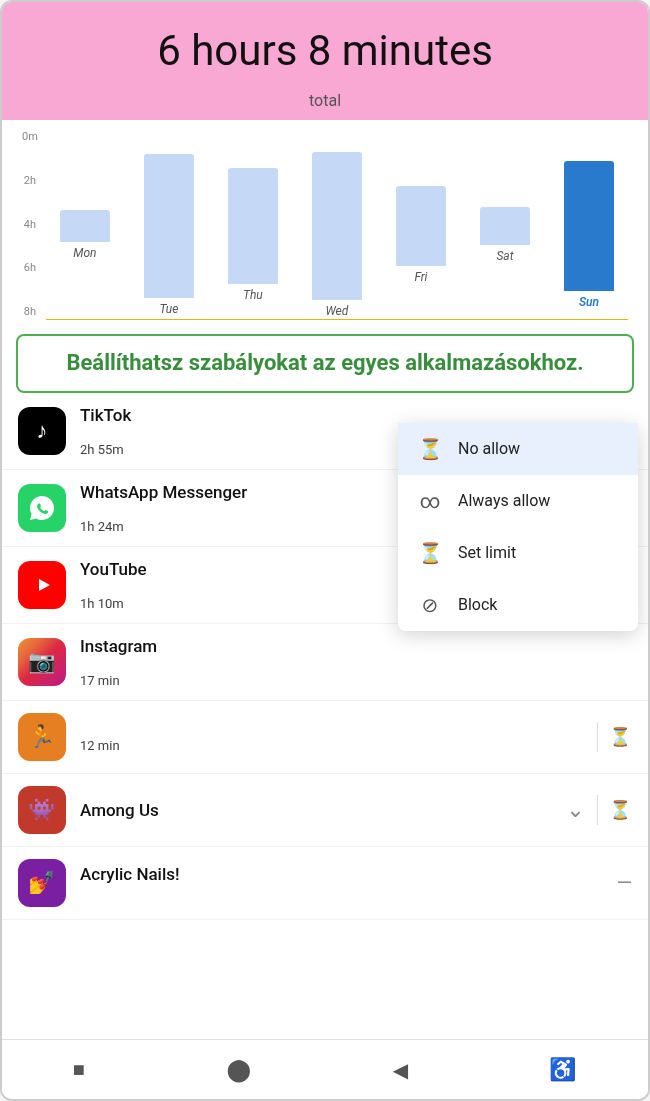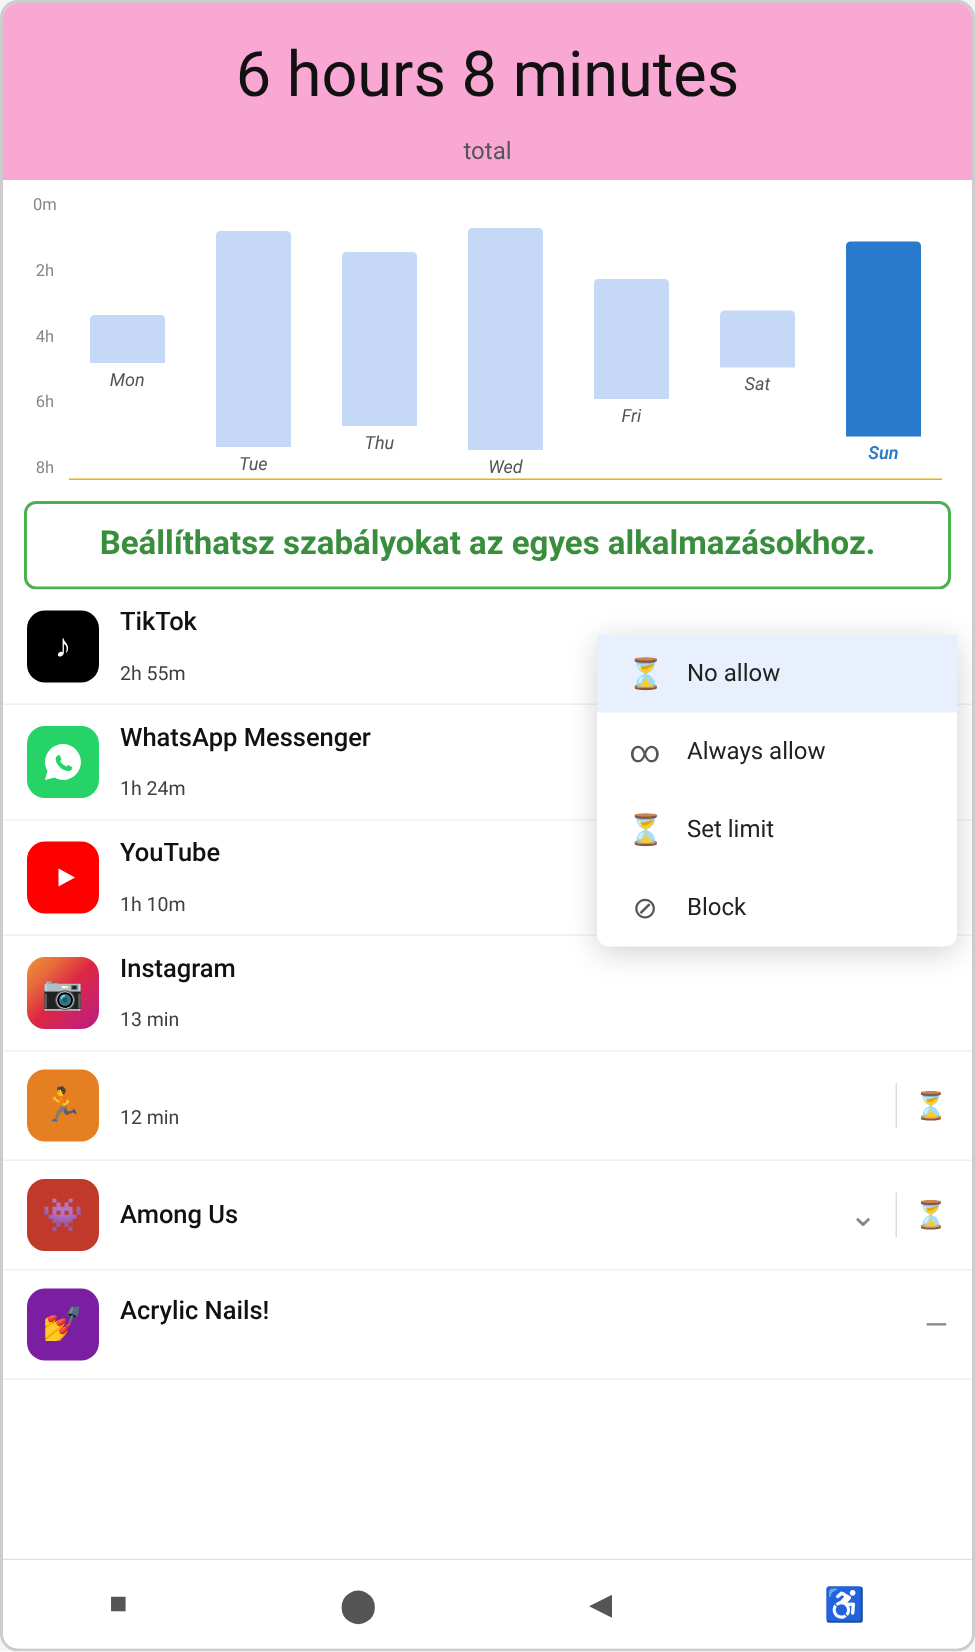--- a/index.html
+++ b/index.html
@@ -328,21 +328,21 @@
       <div class="app-info">
         <div class="app-name">YouTube</div>
         <div class="app-time">1h 10m</div>
       </div>
     </div>
 
     <div class="app-item">
       <div class="app-icon icon-instagram">📷</div>
       <div class="app-info">
         <div class="app-name">Instagram</div>
-        <div class="app-time">13 min</div>
+        <div class="app-time">17 min</div>
       </div>
     </div>
 
     <div class="app-item">
       <div class="app-icon icon-blob" style="background:#e67e22;">🏃</div>
       <div class="app-info">
         <div class="app-time">12 min</div>
       </div>
       <div class="app-actions">
         <div class="divider-line"></div>

